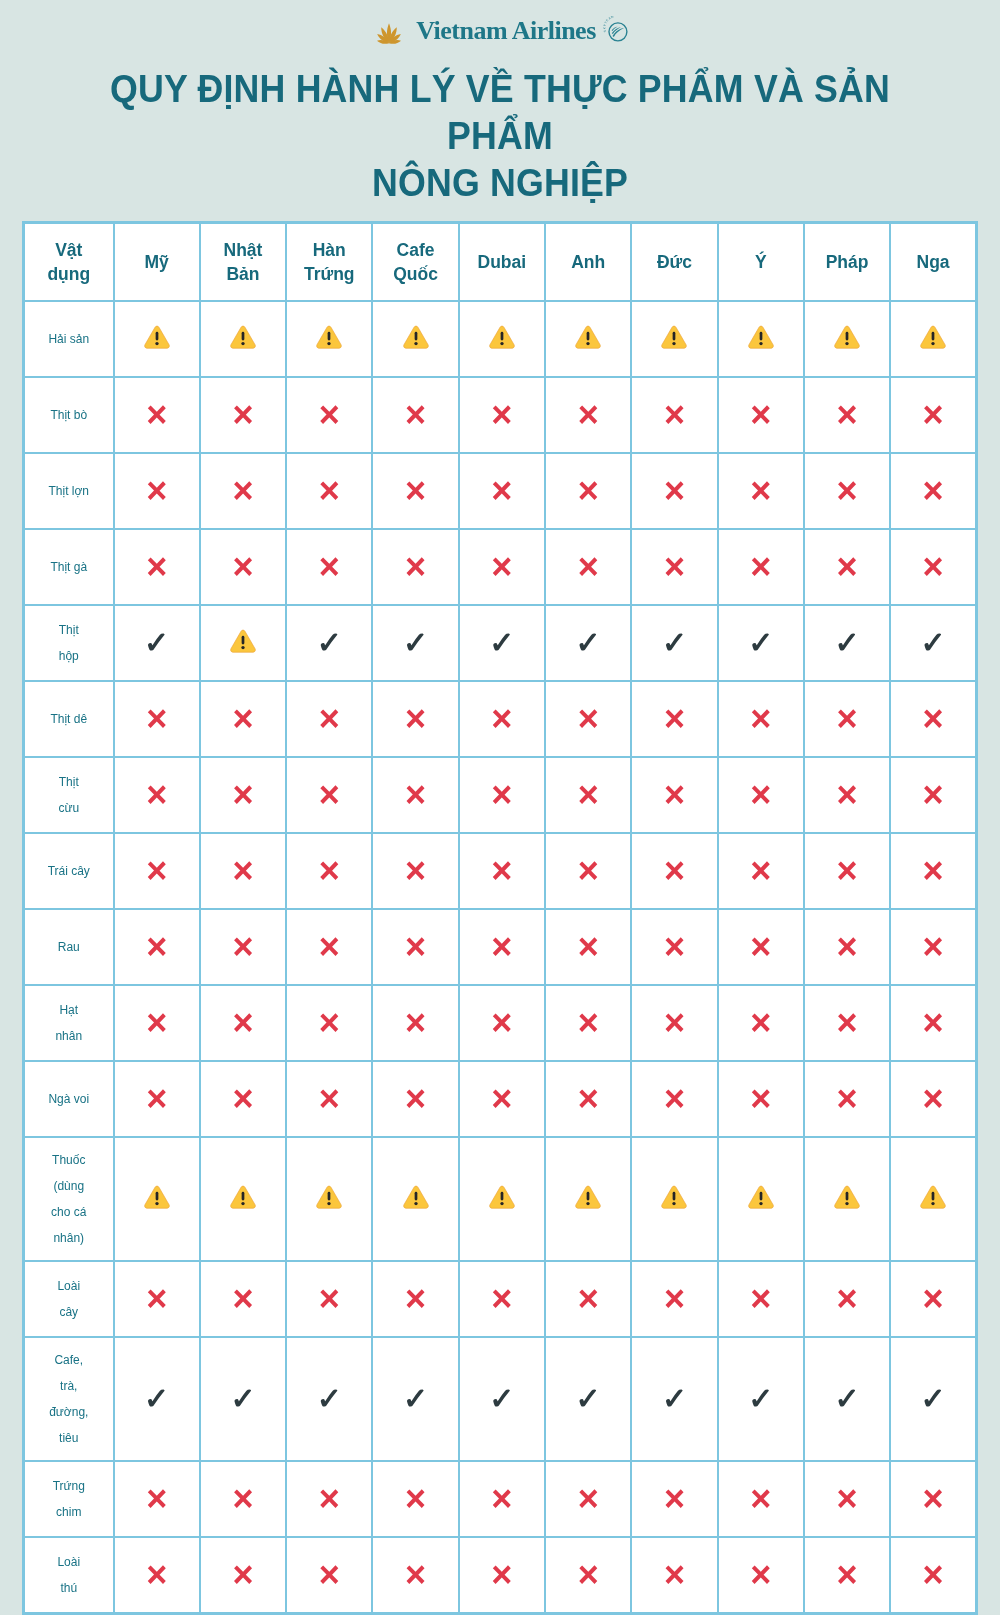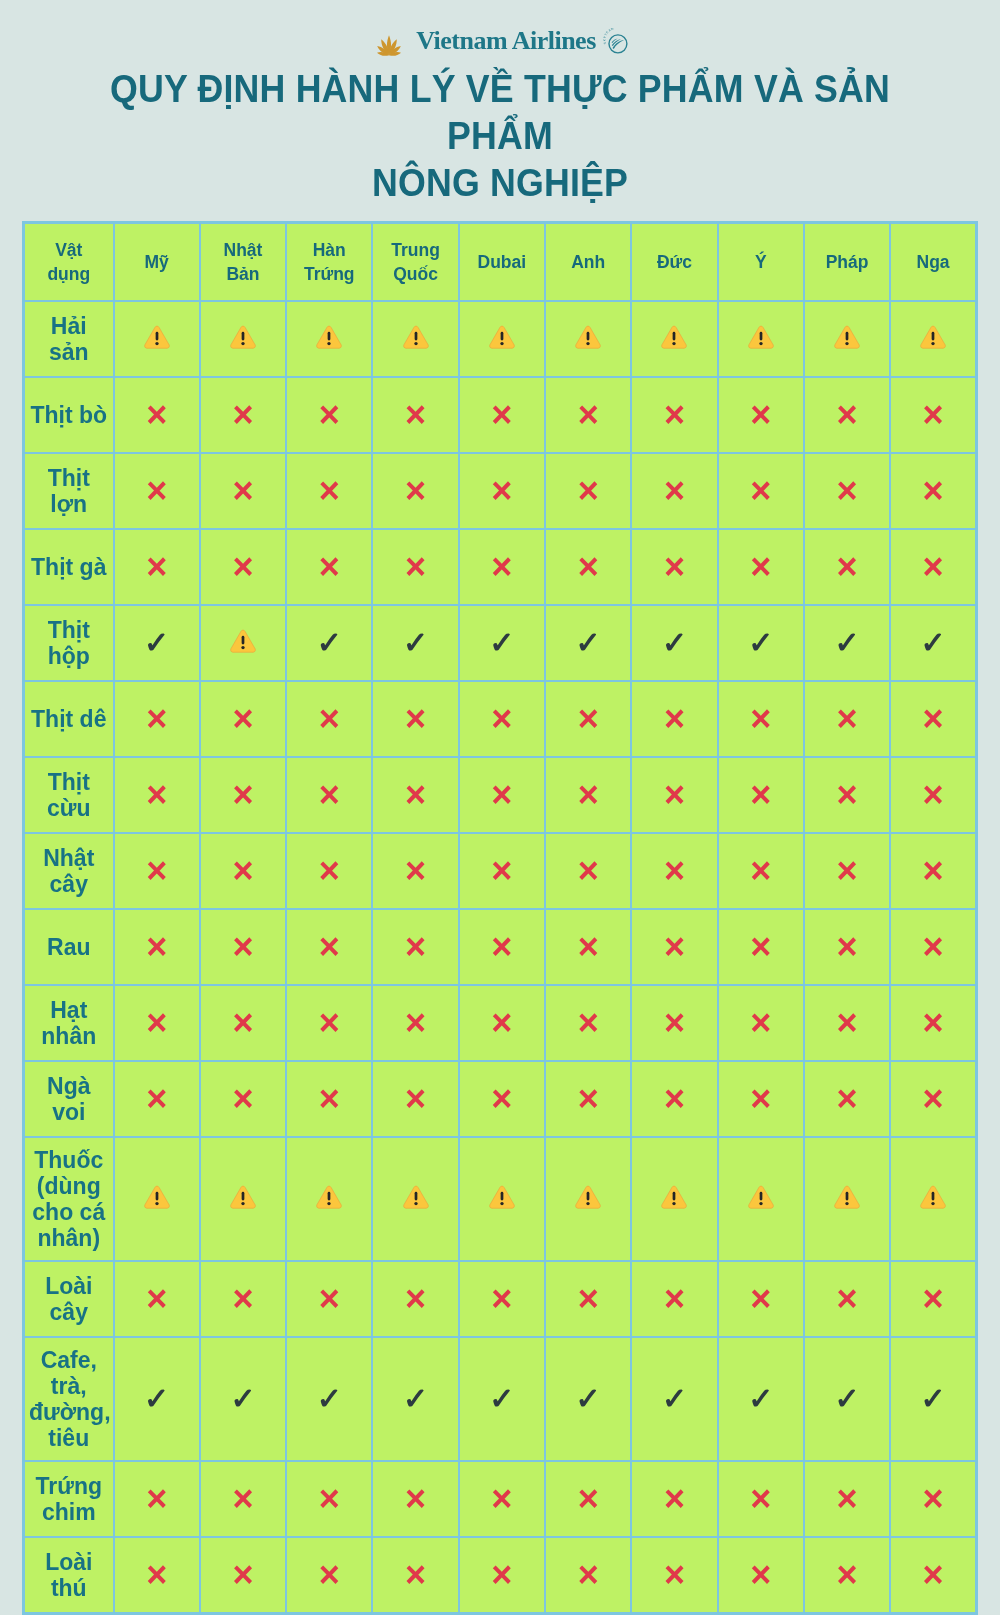--- a/index.html
+++ b/index.html
@@ -5,55 +5,55 @@
   html,body{margin:0;padding:0;}
   body{
     width:1000px;height:1615px;overflow:hidden;
     background:#d8e5e3;
     font-family:"Liberation Sans", sans-serif;
     -webkit-font-smoothing:antialiased;
   }
   
   .logo-bar{
     padding-top:16px;
-    display:flex;align-items:flex-end;justify-content:center;gap:7px;
+    display:flex;align-items:flex-start;justify-content:center;gap:7px;
     height:40px;
   }
   .brand{
     font-family:"Liberation Serif", serif;
     font-weight:700;font-size:26px;color:#1e7788;letter-spacing:-0.5px;
   }
   h1.page-title{
     margin:10px 30px 14px 30px;
     text-align:center;
     color:#17697c;
     font-size:38px;line-height:47px;font-weight:800;
     transform:scaleX(0.94);
     letter-spacing:0.2px;
   }
   
   table.reg{
     width:953px;margin:13px auto;
     border-collapse:collapse;table-layout:fixed;
     border:3px solid #7dc6e0;
-    background:#bef264;
+    background:#ffffff;
   }
   table.reg th, table.reg td{
     border:2px solid #7dc6e0;
     text-align:center;vertical-align:middle;
     padding:9px 4px;
   }
   table.reg th{
     height:58px;
     color:#17697c;font-size:17.5px;font-weight:700;
     white-space:pre-line;line-height:24px;
   }
   table.reg td{height:56px;}
   td.item-label{
-    color:#187285;font-size:23px;font-weight:700;
+    color:#187285;font-size:12px;font-weight:400;
     white-space:pre-line;line-height:26px;
   }
   .icon{display:inline-flex;align-items:center;justify-content:center;line-height:1;}
   .icon.banned{color:#e0394a;font-size:36px;font-weight:700;}
   .icon.allowed{color:#2d3b40;font-size:30px;font-weight:700;}
 </style>
 </head>
 <body>
 
 <header>
@@ -97,21 +97,21 @@
     </colgroup>
     <thead>
       <tr id="header-row">
           <th>Vật
 dụng</th>
           <th>Mỹ</th>
           <th>Nhật
 Bản</th>
           <th>Hàn
 Trứng</th>
-          <th>Trung
+          <th>Cafe
 Quốc</th>
           <th>Dubai</th>
           <th>Anh</th>
           <th>Đức</th>
           <th>Ý</th>
           <th>Pháp</th>
           <th>Nga</th>
         </tr>
     </thead>
     <tbody id="table-body">
@@ -268,21 +268,21 @@
           <td><span class="icon banned">×</span></td>
           <td><span class="icon banned">×</span></td>
           <td><span class="icon banned">×</span></td>
           <td><span class="icon banned">×</span></td>
           <td><span class="icon banned">×</span></td>
           <td><span class="icon banned">×</span></td>
           <td><span class="icon banned">×</span></td>
           <td><span class="icon banned">×</span></td>
         </tr>
         <tr>
-          <td class="item-label">Nhật cây</td>
+          <td class="item-label">Trái cây</td>
           <td><span class="icon banned">×</span></td>
           <td><span class="icon banned">×</span></td>
           <td><span class="icon banned">×</span></td>
           <td><span class="icon banned">×</span></td>
           <td><span class="icon banned">×</span></td>
           <td><span class="icon banned">×</span></td>
           <td><span class="icon banned">×</span></td>
           <td><span class="icon banned">×</span></td>
           <td><span class="icon banned">×</span></td>
           <td><span class="icon banned">×</span></td>

